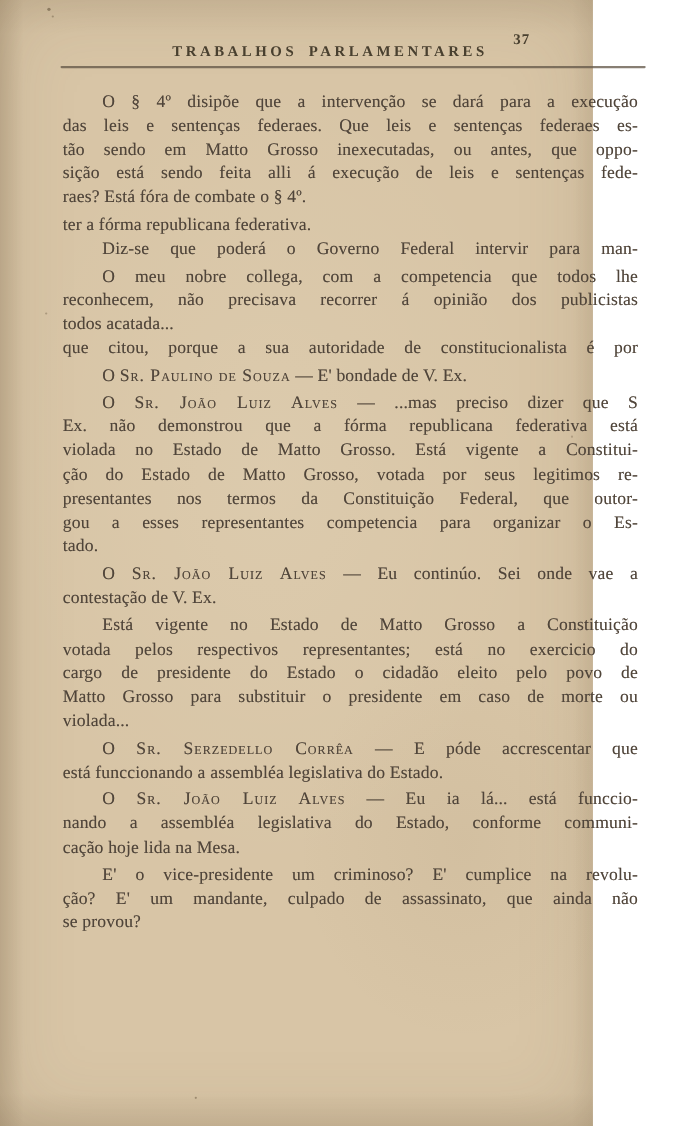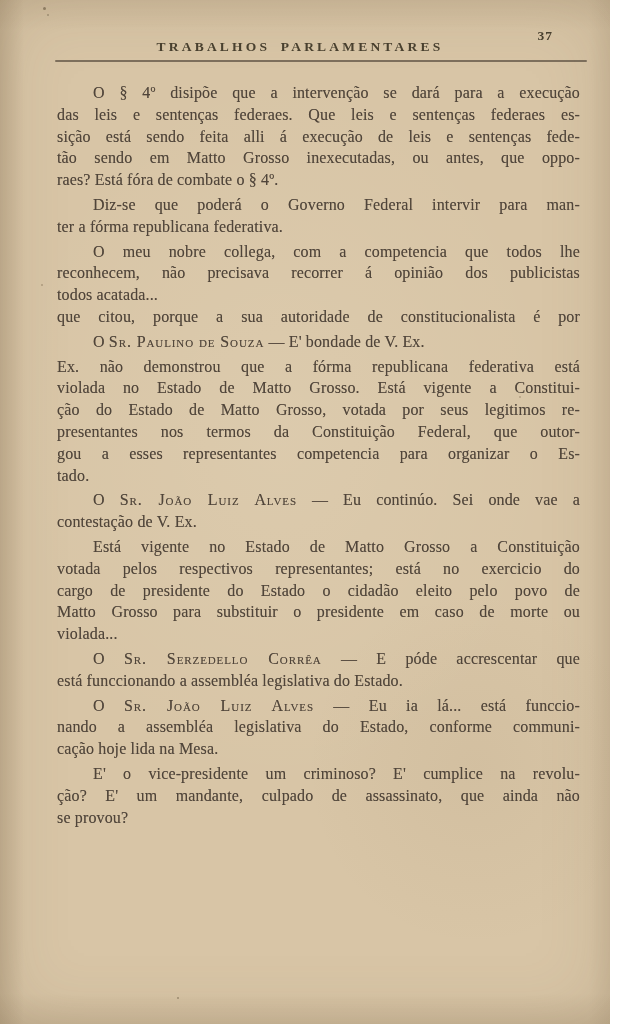--- a/index.html
+++ b/index.html
@@ -9,21 +9,21 @@
     --rule: #5f5344;
   }
   * { margin: 0; padding: 0; box-sizing: border-box; }
   html, body { width: 630px; height: 1024px; }
   body {
     font-family: "Liberation Serif", "DejaVu Serif", serif;
     overflow: hidden;
   }
   .page {
     position: relative;
-    width: 610px;
+    width: 539px;
     height: 1024px;
     color: var(--ink);
     background:
       radial-gradient(ellipse 70% 55% at 46% 42%, rgba(255,250,233,0.10), rgba(255,250,233,0) 65%),
       radial-gradient(ellipse 40% 25% at 78% 75%, rgba(120,98,68,0.06), rgba(120,98,68,0) 70%),
       linear-gradient(90deg, rgba(116,95,66,0.22), rgba(116,95,66,0) 4%, rgba(116,95,66,0) 96.5%, rgba(116,95,66,0.10) 100%),
       linear-gradient(180deg, rgba(116,95,66,0.10), rgba(116,95,66,0) 3%, rgba(116,95,66,0) 97%, rgba(116,95,66,0.14) 100%),
       var(--paper);
     box-shadow: inset 0 0 70px rgba(110,90,60,0.18);
   }
@@ -101,38 +101,39 @@
   <div class="running-header">
     <div class="header-title">TRABALHOS PARLAMENTARES</div>
     <div class="page-number">37</div>
     <div class="header-rule"></div>
   </div>
 
   <div class="text-block">
       <div class="para">
         <div class="line first"><span>O § 4º disipõe que a intervenção se dará para a execução</span></div>
         <div class="line"><span>das leis e sentenças federaes. Que leis e sentenças federaes es-</span></div>
+        <div class="line"><span>tão sendo em Matto Grosso inexecutadas, ou antes, que oppo-</span></div>
         <div class="line"><span>sição está sendo feita alli á execução de leis e sentenças fede-</span></div>
-        <div class="line"><span>tão sendo em Matto Grosso inexecutadas, ou antes, que oppo-</span></div>
         <div class="line last"><span>raes? Está fóra de combate o § 4º.</span></div>
       </div>
       <div class="para">
+        <div class="line last"><span>ter a fórma republicana federativa.</span></div>
         <div class="line first"><span>Diz-se que poderá o Governo Federal intervir para man-</span></div>
-        <div class="line last"><span>ter a fórma republicana federativa.</span></div>
       </div>
       <div class="para">
         <div class="line first"><span>O meu nobre collega, com a competencia que todos lhe</span></div>
         <div class="line"><span>reconhecem, não precisava recorrer á opinião dos publicistas</span></div>
         <div class="line last"><span>todos acatada...</span></div>
         <div class="line"><span>que citou, porque a sua autoridade de constitucionalista é por</span></div>
       </div>
       <div class="para">
         <div class="line first last"><span>O </span><span class="sc">Sr. Paulino de Souza</span><span> — E' bondade de V. Ex.</span></div>
       </div>
       <div class="para">
+        <div class="line first"><span>O </span><span class="sc">Sr. João Luiz Alves</span><span> — ...mas preciso dizer que S</span></div>
         <div class="line"><span>Ex. não demonstrou que a fórma republicana federativa está</span></div>
         <div class="line"><span>violada no Estado de Matto Grosso. Está vigente a Constitui-</span></div>
         <div class="line"><span>ção do Estado de Matto Grosso, votada por seus legitimos re-</span></div>
         <div class="line"><span>presentantes nos termos da Constituição Federal, que outor-</span></div>
         <div class="line"><span>gou a esses representantes competencia para organizar o Es-</span></div>
         <div class="line last"><span>tado.</span></div>
       </div>
       <div class="para">
         <div class="line first"><span>O </span><span class="sc">Sr. João Luiz Alves</span><span> — Eu continúo. Sei onde vae a</span></div>
         <div class="line last"><span>contestação de V. Ex.</span></div>

